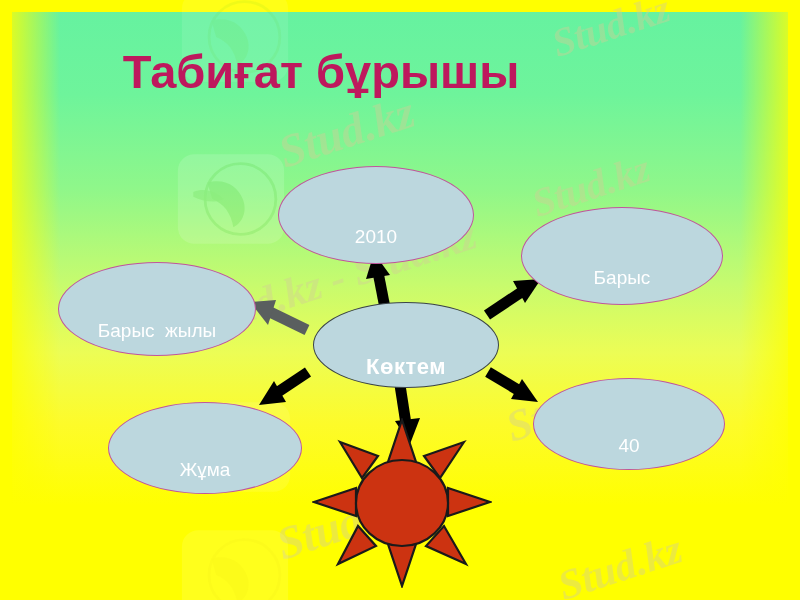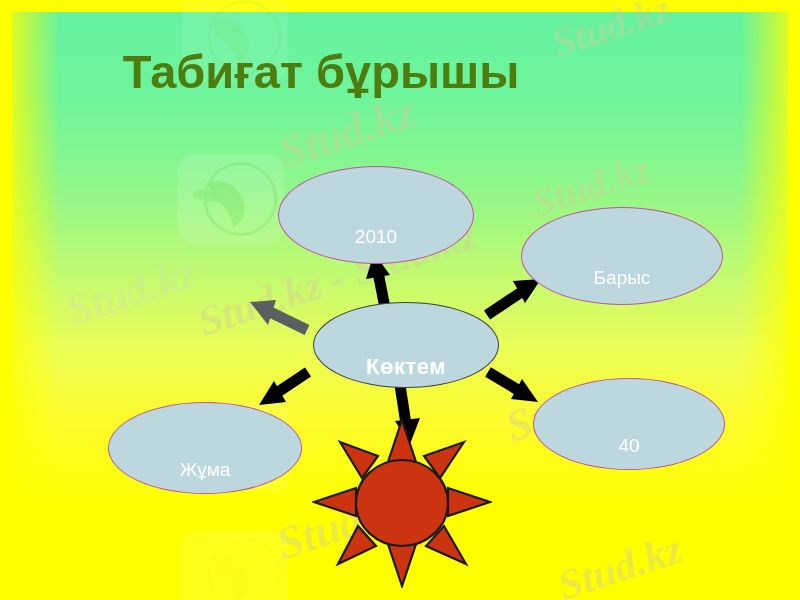--- a/index.html
+++ b/index.html
@@ -69,21 +69,21 @@
 
   
   #page-title {
     position: absolute;
     left: 0;
     top: 44px;
     width: 642px;
     text-align: center;
     font-size: 47px;
     font-weight: bold;
-    color: #4d7c0f;
+    color: #be185d;
     letter-spacing: 0px;
     white-space: nowrap;
   }
 
   
   .node {
     position: absolute;
     border-radius: 50%;
     display: flex;
     align-items: center;
@@ -204,20 +204,23 @@
   </svg>
 
   <div class="node node-outer" style="left:278px; top:166px; width:196px; height:98px;">
     <span class="node-label">2010</span>
   </div>
 
   <div class="node node-outer" style="left:521px; top:207px; width:202px; height:98px;">
     <span class="node-label">Барыс</span>
   </div>
 
+  <div class="node node-outer" style="left:58px; top:262px; width:198px; height:94px;">
+    <span class="node-label">Барыс  жылы</span>
+  </div>
 
   <div class="node node-outer" style="left:533px; top:378px; width:192px; height:92px;">
     <span class="node-label">40</span>
   </div>
 
   <div class="node node-outer" style="left:108px; top:402px; width:194px; height:92px;">
     <span class="node-label">Жұма</span>
   </div>
 
   <div class="node node-center" style="left:313px; top:302px; width:186px; height:86px;">

